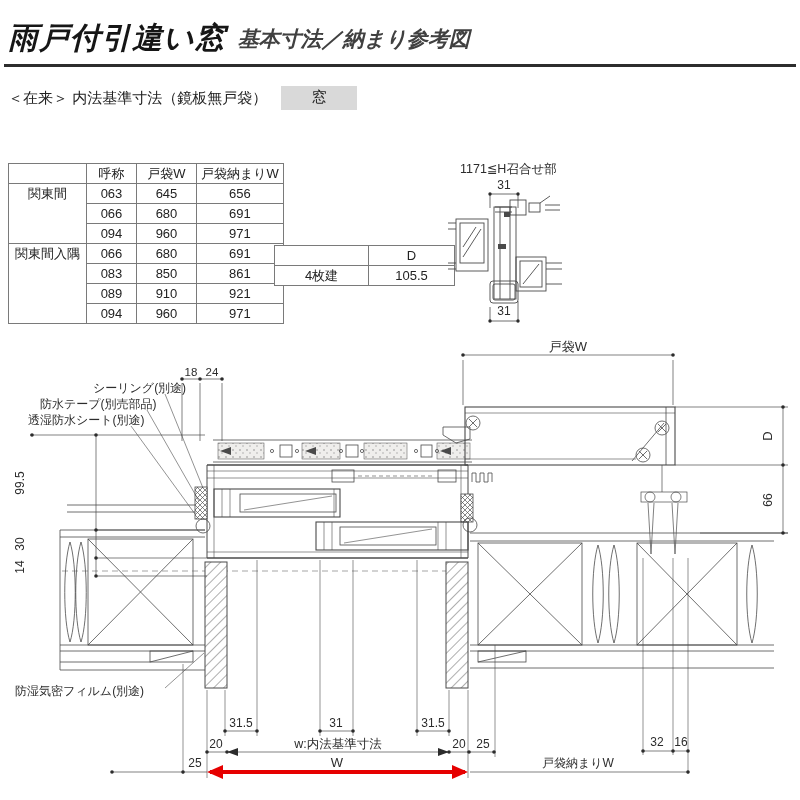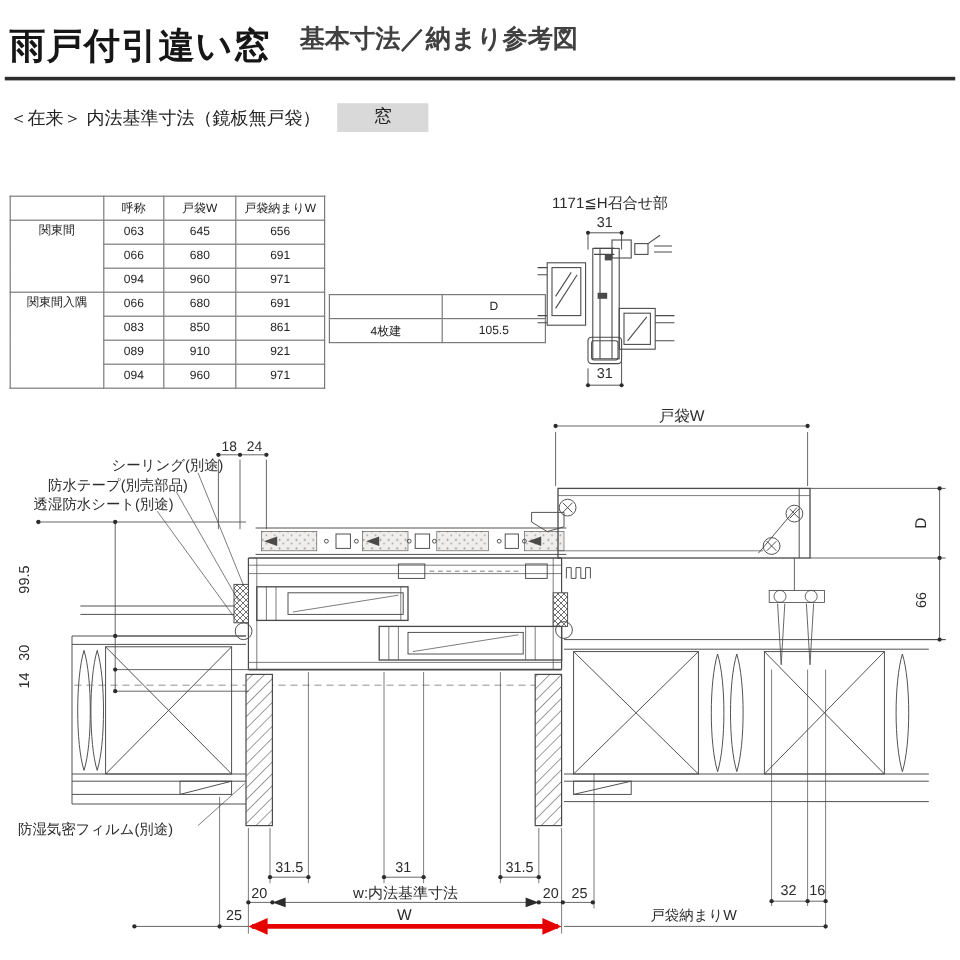--- a/index.html
+++ b/index.html
@@ -1,29 +1,29 @@
 <!DOCTYPE html>
 <html><head>
 <meta charset="utf-8">
 <style>
   * { margin:0; padding:0; box-sizing:border-box; }
   body { background:#fff; }
   .page {
     position:relative; width:800px; height:800px; background:#ffffff;
     font-family:"Liberation Sans","DejaVu Sans",sans-serif; color:#1c1c1c; overflow:hidden;
   }
-  .titlebar { position:absolute; left:8px; top:18px; display:flex; align-items:flex-start; gap:24px; }
+  .titlebar { position:absolute; left:8px; top:18px; display:flex; align-items:center; gap:12px;font-style:italic; }
   .title-main { font-size:30px; font-weight:bold; letter-spacing:1px; color:#161616; }
   .title-sub  { font-size:21px; font-weight:bold; color:#404040; }
   .title-rule { position:absolute; left:4px; right:4px; top:64px; height:3px; background:#2d2d2d; }
   .variant-row { position:absolute; left:8px; top:86px; display:flex; align-items:center; gap:14px; font-size:15px; color:#222; }
   .badge { display:inline-block; width:76px; text-align:center; padding:2px 0 3px 0; background:#d9d9d9; font-size:15px; }
   .section-title { position:absolute; left:8px; top:129px; font-size:18px; font-weight:500; color:#222;margin-top:45px; }
   table { border-collapse:collapse; background:#fff; }
-  td, th { border:1px solid #7a7a7a; font-size:10px; font-weight:normal; text-align:center; padding:0 4px; height:20px; color:#222; white-space:nowrap; }
+  td, th { border:1px solid #7a7a7a; font-size:13px; font-weight:normal; text-align:center; padding:0 4px; height:20px; color:#222; white-space:nowrap; }
   .spec-table { position:absolute; left:8px; top:163px; }
   .spec-table .c-group { width:78px; vertical-align:top; padding-top:1px; }
   .spec-table .c-name { width:50px; }
   .spec-table .c-w { width:60px; }
   .spec-table .c-ww { width:74px; }
   .depth-table { position:absolute; left:274px; top:245px; }
   .depth-table .c-label { width:94px; }
   .depth-table .c-val { width:86px; }
   svg text { font-family:"Liberation Sans","DejaVu Sans",sans-serif; fill:#2c2c2c; }
   .inset-svg { position:absolute; left:438px; top:156px; }

